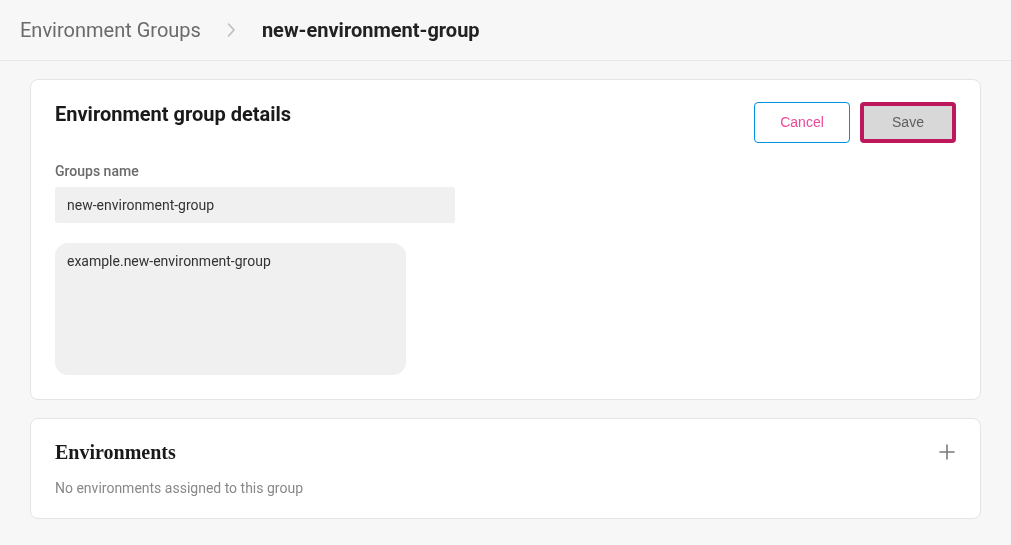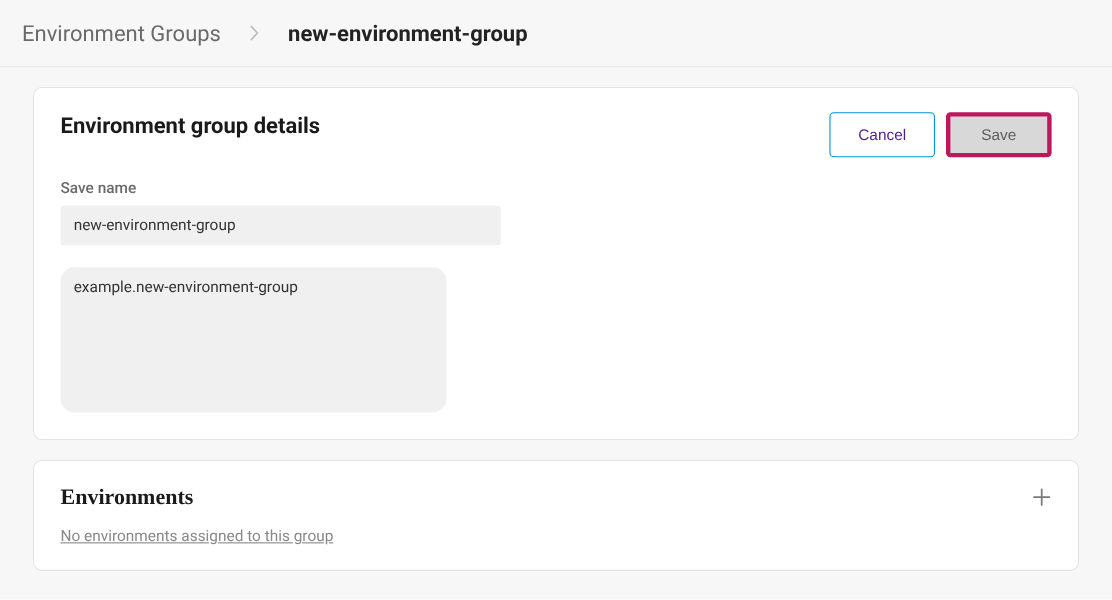--- a/index.html
+++ b/index.html
@@ -67,21 +67,21 @@
       font-size: 14px;
       font-weight: 500;
       border-radius: 4px;
       cursor: pointer;
       min-width: 96px;
       text-align: center;
       line-height: 1.2;
     }
     .btn-cancel {
       background: #fff;
-      color: #4c1d95;
+      color: #ec4899;
       border: 1px solid #0090e0;
     }
     .btn-save {
       background: #d8d8d8;
       color: #5e5e5e;
       border: 4px solid #be185d;
       cursor: default;
     }
     .field-label {
       color: #6a6a6a;
@@ -129,21 +129,20 @@
     }
     .plus-icon {
       color: #7a7a7a;
       cursor: pointer;
       display: flex;
       align-items: center;
     }
     .empty-text {
       color: #888;
       font-size: 14px;
-      text-decoration: underline;
     }
   </style>
 </head>
 <body>
 
 <div class="breadcrumb-bar">
   <a href="#" class="breadcrumb-link">Environment Groups</a>
   <span class="breadcrumb-chevron">
     <svg width="9" height="14" viewBox="0 0 9 14" fill="none">
         <path d="M1.5 1L7 7L1.5 13" stroke="#bdbdbd" stroke-width="1.6" stroke-linecap="round" stroke-linejoin="round"></path>
@@ -157,21 +156,21 @@
   <div class="card">
     <div class="card-header">
       <h2 class="card-title">Environment group details</h2>
       <div class="card-actions">
         <button class="btn btn-cancel">Cancel</button>
         <button class="btn btn-save">Save</button>
       </div>
     </div>
 
     <div class="field-group">
-      <label class="field-label">Save name</label>
+      <label class="field-label">Groups name</label>
       <input type="text" class="text-input" value="new-environment-group" style="">
     </div>
 
     <div class="field-group">
       <textarea class="textarea-input" style="">example.new-environment-group</textarea>
     </div>
   </div>
 
   <div class="card">
     <div class="env-card-header">

